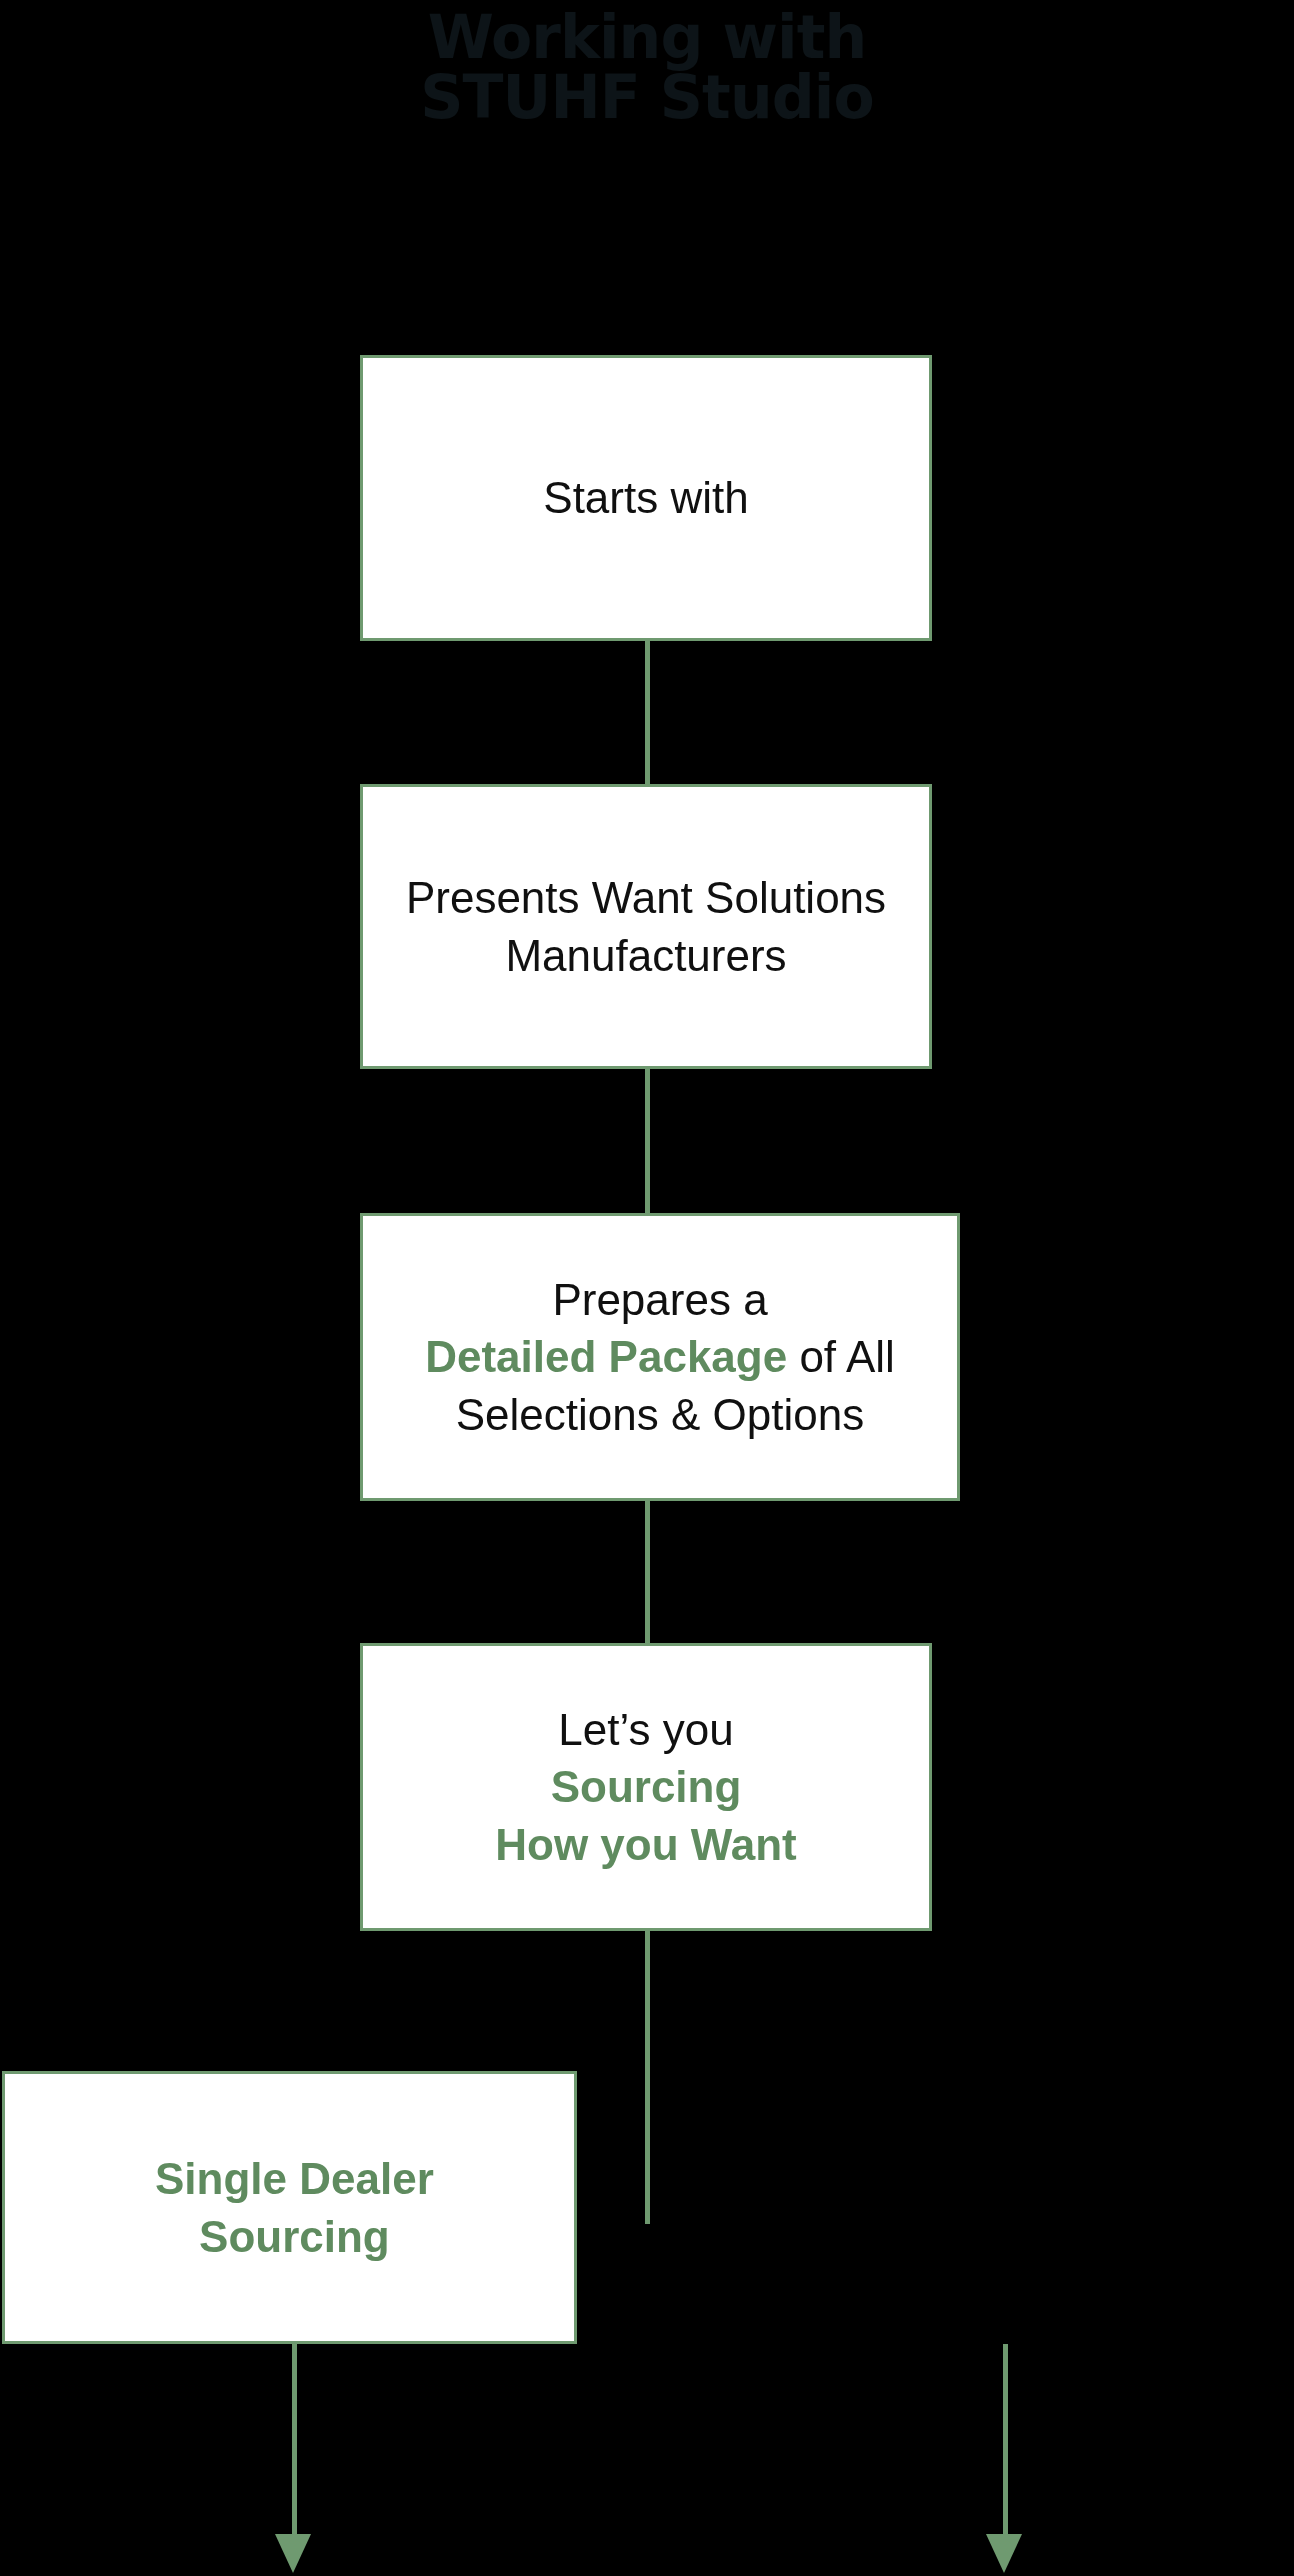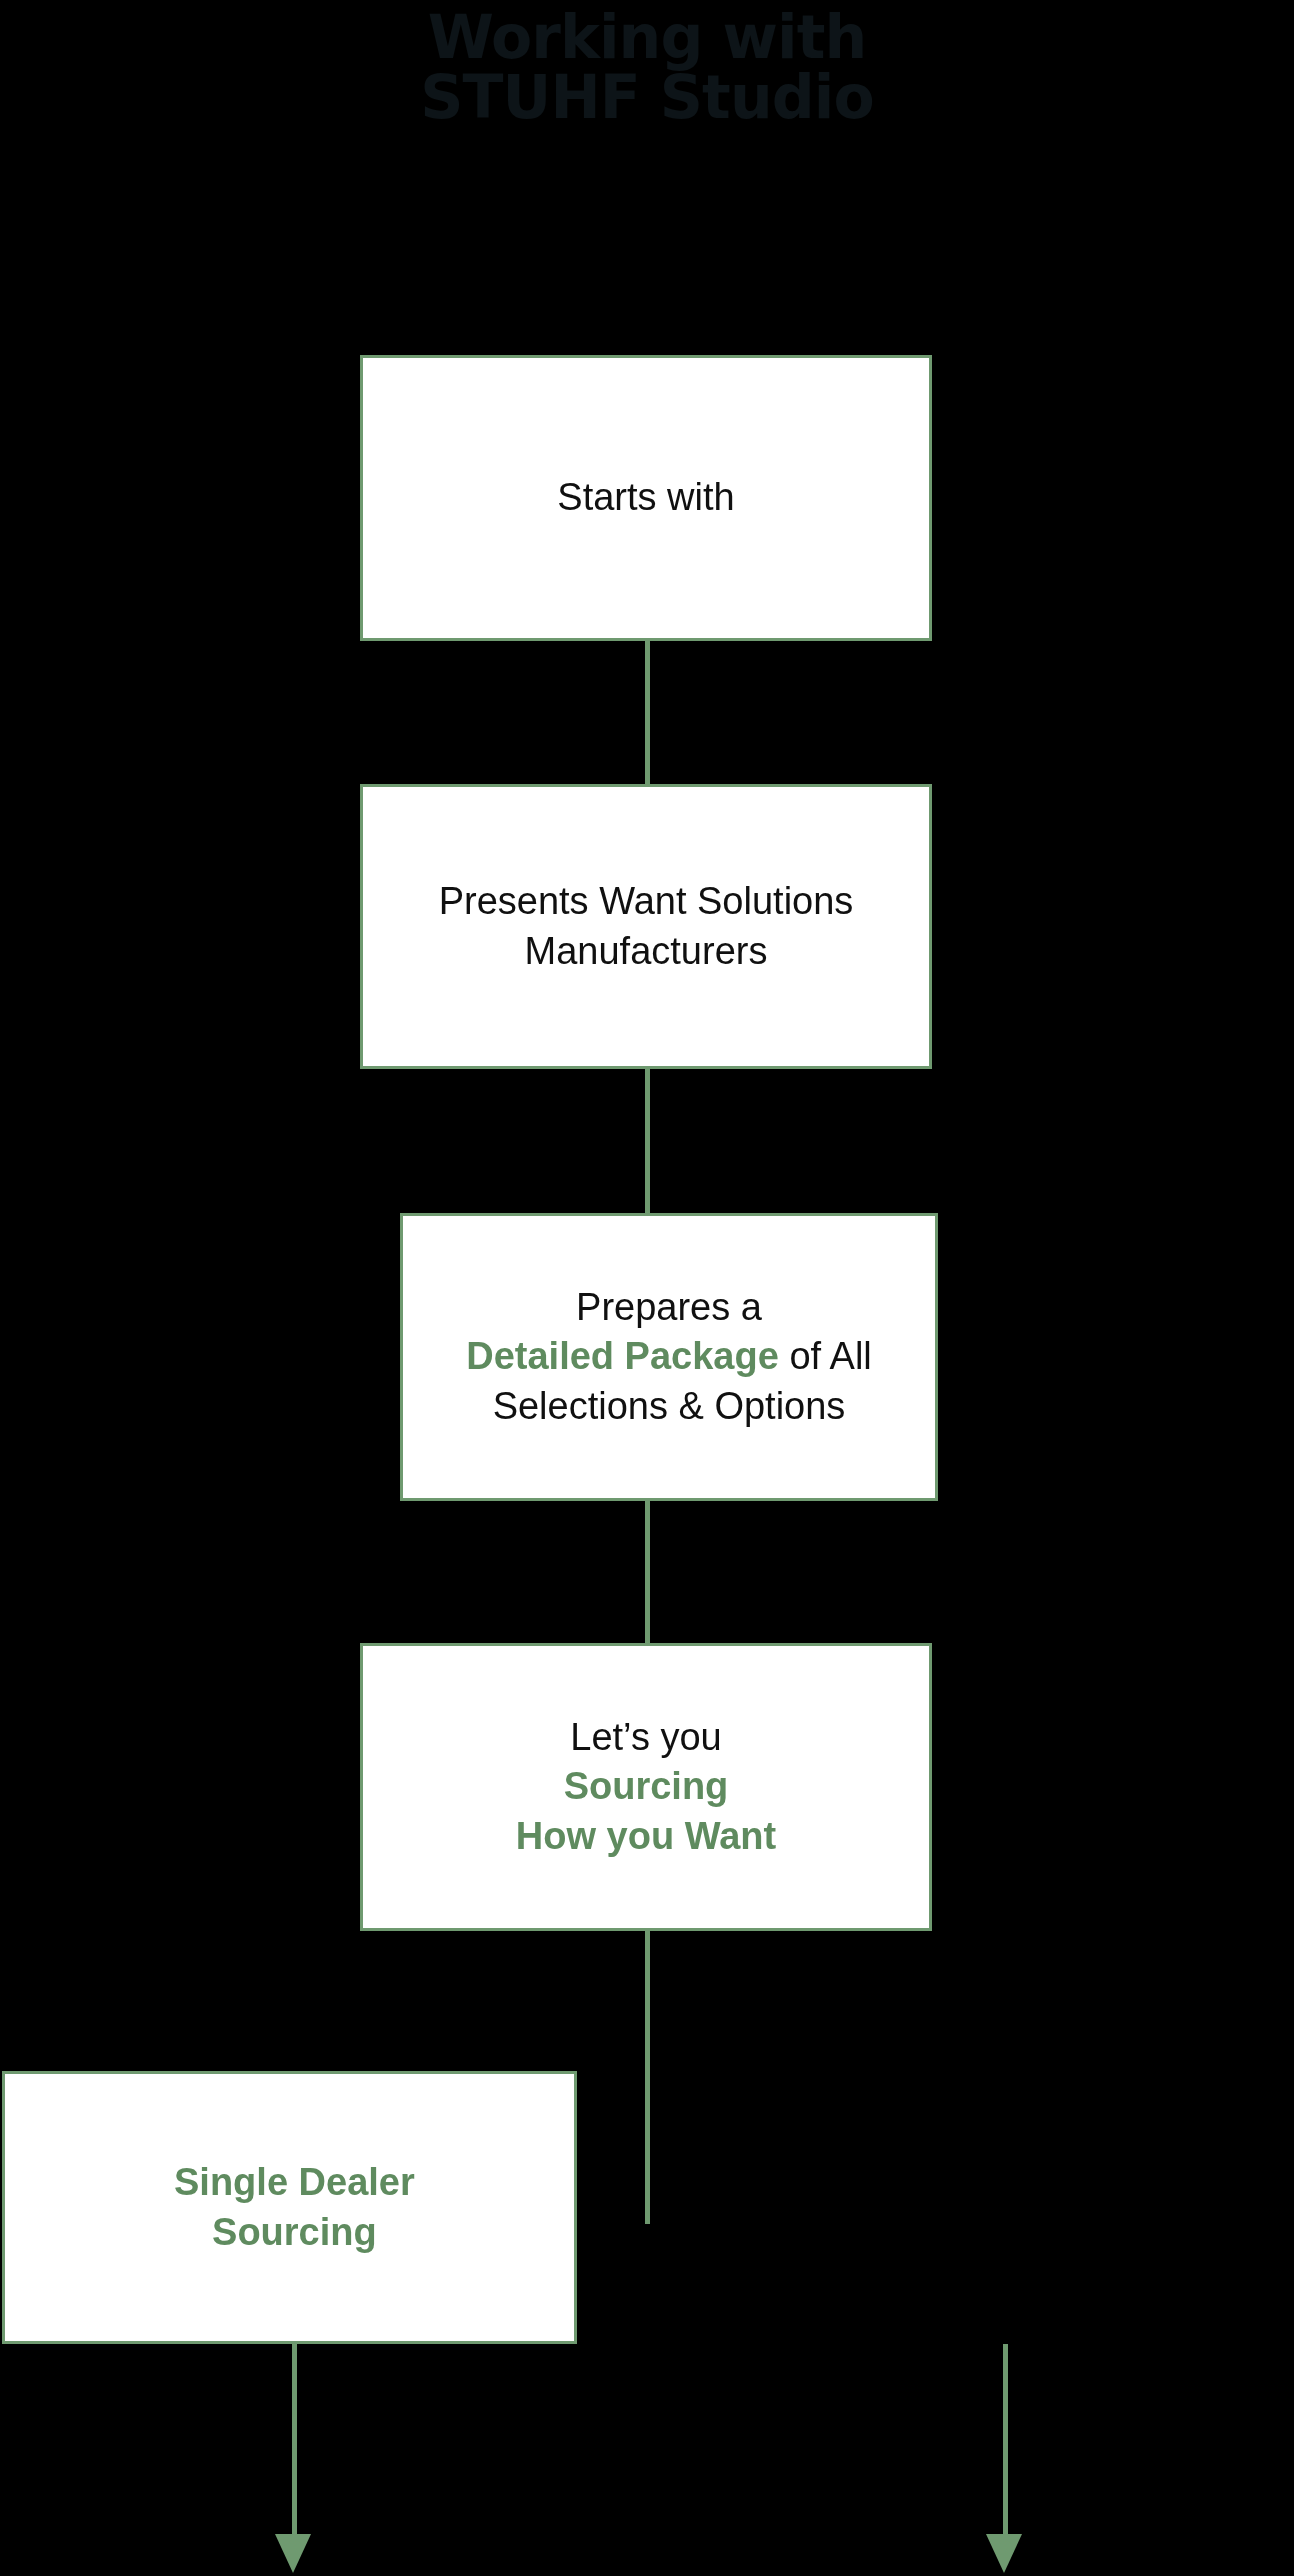--- a/index.html
+++ b/index.html
@@ -42,32 +42,32 @@
     display: flex;
     align-items: center;
     justify-content: center;
     text-align: center;
   }
   .flow-box .lines {
     width: 100%;
     padding: 0 9.3px;
     box-sizing: border-box;
     font-family: "Liberation Sans", sans-serif;
-    font-size: 38px;
+    font-size: 44px;
     line-height: 1.30;
     color: #101010;
   }
   .flow-box .line { display: block; white-space: nowrap; }
   .accent { color: #5f8b5f; font-weight: bold; }
   .plain  { color: #101010; font-weight: normal; }
 
   
   #box-vision        { left: 360px; top: 355px;  width: 572px; height: 286px; }
   #box-solutions     { left: 360px; top: 784px;  width: 572px; height: 285px; }
-  #box-package       { left: 360px; top: 1213px; width: 538px; height: 288px; margin-left: 40px; }
+  #box-package       { left: 360px; top: 1213px; width: 600px; height: 288px; }
   #box-purchase      { left: 360px; top: 1643px; width: 572px; height: 288px; }
   #box-single-dealer { left: 1.9px;   top: 2071px; width: 575px; height: 273px; padding-left: 10px; }
   #box-competitive   { left: 717px; top: 2071px; width: 576px; height: 273px; }
 
   
   .vline {
     position: absolute;
     width: 4.6px;
     background: #6f9a70;
   }

